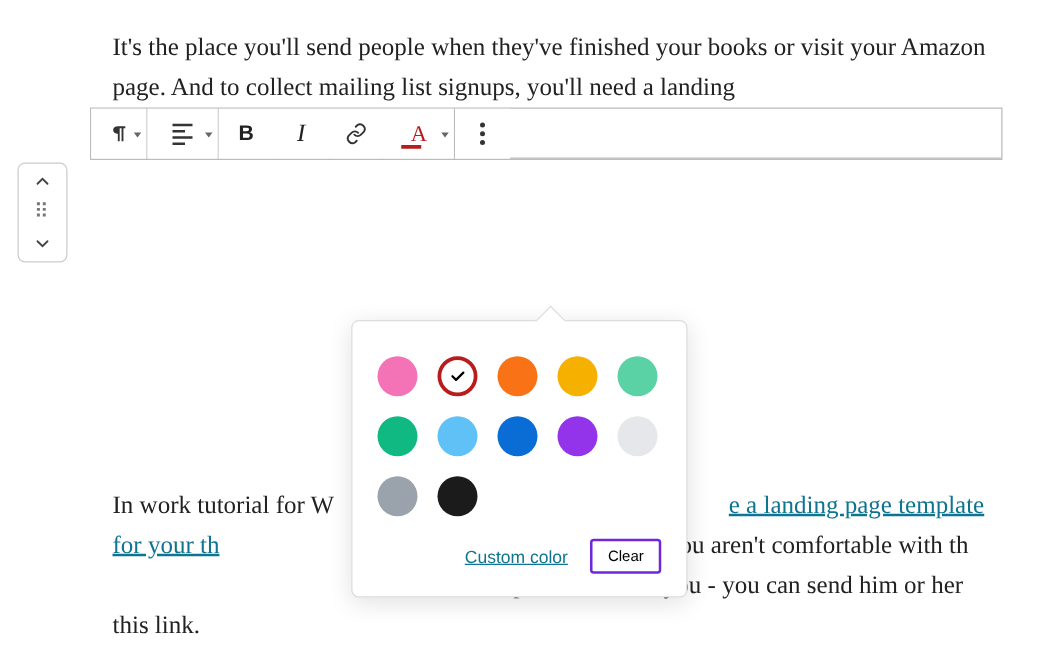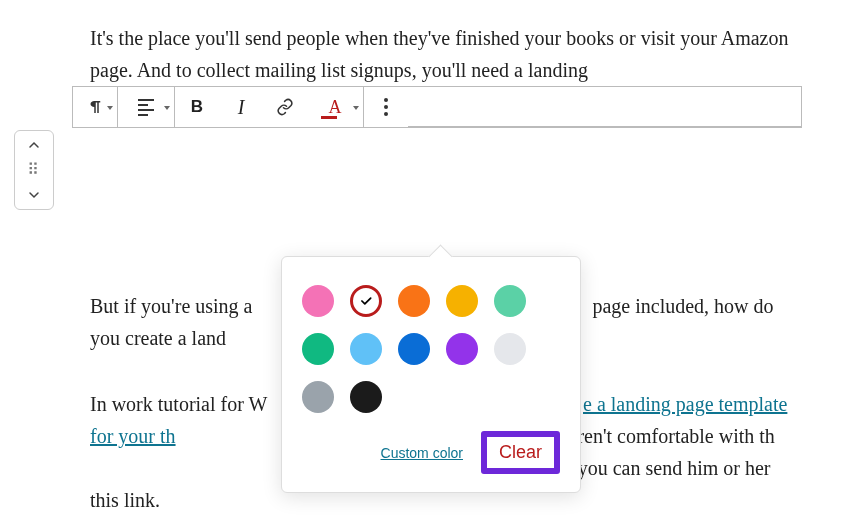--- a/index.html
+++ b/index.html
@@ -144,21 +144,21 @@
     background: #b6d7fb;
     color: #b91c1c;
     font-weight: 700;
   }
 
   
   .popover {
     position:absolute;
     left: 281px;
     top: 256px;
-    width: 300px;
+    width: 269px;
     background:#fff;
     border:1px solid #ddd;
     border-radius:6px;
     box-shadow: 0 4px 20px rgba(0,0,0,.12);
     padding: 28px 20px 18px 20px;
   }
   .popover::before {
     content:"";
     position:absolute;
     top:-9px; left:150px;
@@ -188,25 +188,25 @@
     display:flex; justify-content:flex-end; align-items:center; gap:18px;
   }
   .custom-color {
     color:#0e7490;
     font-family: -apple-system, Arial, sans-serif;
     font-size:14px;
     text-decoration: underline;
     background:none;border:none;cursor:pointer;padding:0;
   }
   .clear-btn {
-    border:6px solid #6d28d9;
-    color:#b91c1c;
+    border:2px solid #6d28d9;
+    color:#000000;
     background:#fff;
     font-family: -apple-system, Arial, sans-serif;
-    font-size:18px;
+    font-size:12px;
     padding:5px 12px;
     border-radius:3px;
     cursor:pointer;
   }
 </style>
 </head>
 <body>
 
 <div class="canvas">
 
@@ -269,25 +269,20 @@
           <span class="tb-more-dots">
               <span></span>
               <span></span>
               <span></span>
             </span>
         </button>
       </div>
     </div>
   </div>
 
-  <div class="para para3">
-    <span>But if you're using a</span>
-    <span style="display:inline-block;width:330px"></span>
-    <span> page included, how do you create a land</span>
-  </div>
 
   <div class="para para4">
     <span>In work tutorial for W</span>
     <span style="display:inline-block;width:306px"></span>
     <a class="link" href="#"><span>e a landing page template for your th</span></a>
     <span style="display:inline-block;width:308px"></span>
     <span> so if you aren't comfortable with th</span>
     <span style="display:inline-block;width:300px"></span>
     <span>loper to do it for you - you can send him or her this link.</span>
   </div>

